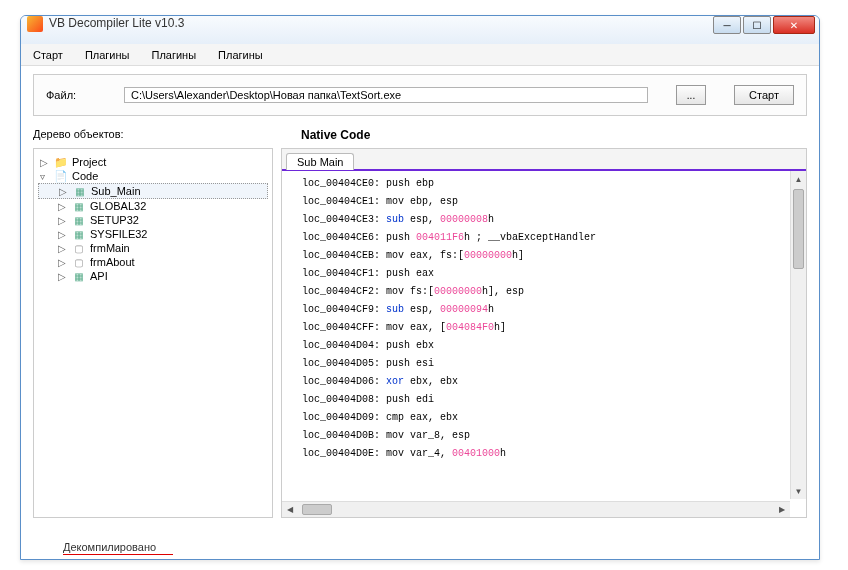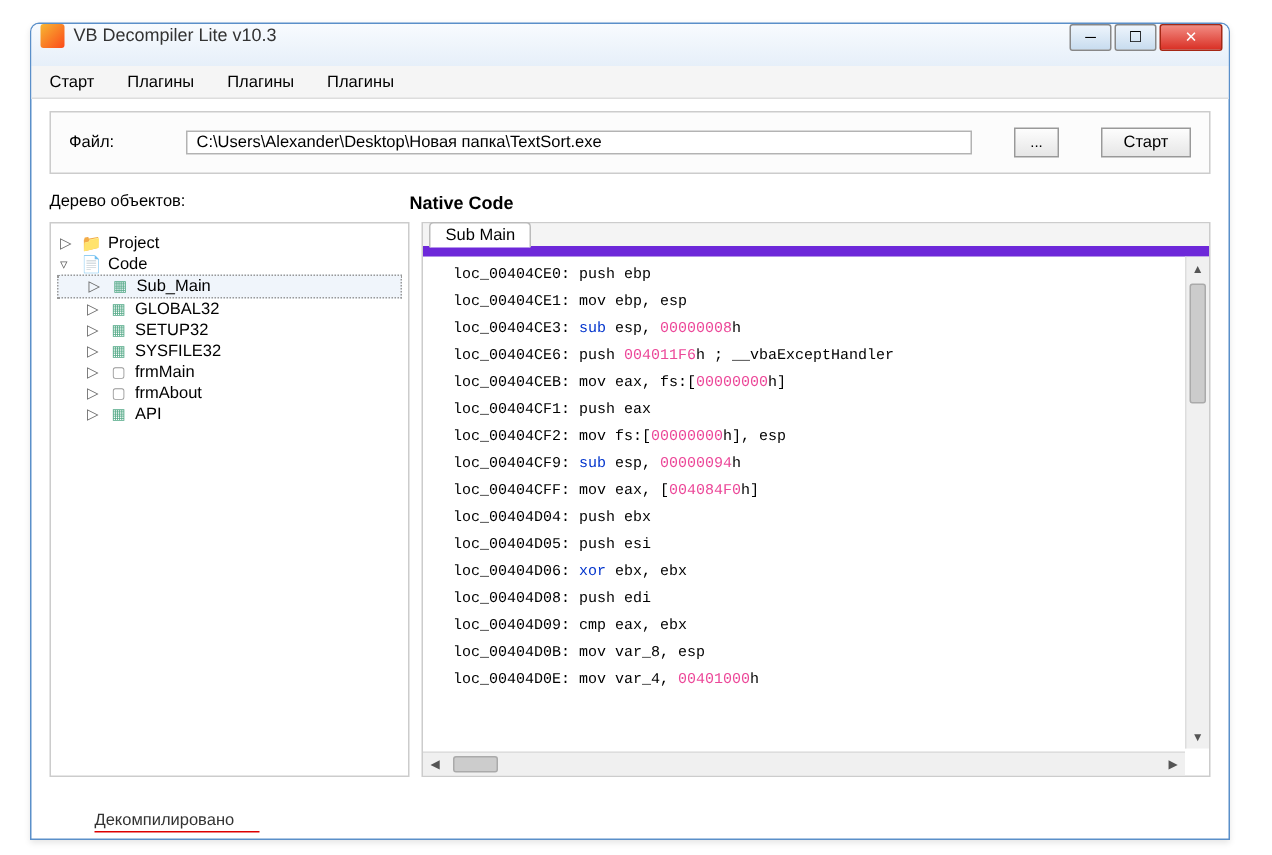--- a/index.html
+++ b/index.html
@@ -20,39 +20,39 @@
 .menuitem { cursor: pointer; padding: 2px 4px; }
 
 .content { padding: 8px 12px 4px 12px; }
 
 .file-bar { border: 1px solid #ccc; background: #fcfcfc; padding: 10px 12px; display: flex; align-items: center; gap: 28px; margin-bottom: 12px; }
 .file-label { font-size: 11px; min-width: 50px; }
 .file-input { flex: 1; border: 1px solid #b3b3b3; background: #fff; height: 16px; padding: 0 6px; font-size: 11px; }
 .file-browse { width: 30px; height: 20px; border: 1px solid #999; background: linear-gradient(to bottom,#fdfdfd,#e6e6e6); font-size: 10px; cursor: pointer; }
 .file-start { width: 60px; height: 20px; border: 1px solid #999; background: linear-gradient(to bottom,#fdfdfd,#e6e6e6); font-size: 11px; cursor: pointer; }
 
-.headers-row { display: flex; margin-bottom: 6px; }
+.headers-row { display: flex; margin-bottom: 6px; gap: 28px; }
 .tree-header { width: 240px; font-size: 11px; }
 .code-header { font-weight: bold; font-size: 12px; }
 
 .main-split { display: flex; gap: 8px; height: 370px; }
 
 .tree-panel { width: 240px; border: 1px solid #ccc; background: #fff; padding: 6px 4px; overflow: auto; }
 .tree-node { display: flex; align-items: center; padding: 1px 2px; cursor: pointer; gap: 4px; white-space: nowrap; }
 .tree-node.indent1 { padding-left: 20px; }
 .tree-node.selected { border: 1px dotted #999; background: #f0f5fb; }
 .twisty { width: 10px; color: #666; font-size: 10px; }
 .node-icon { width: 14px; height: 12px; display: inline-flex; align-items: center; justify-content: center; font-size: 10px; }
 .ico-proj::before { content: "📁"; font-size: 11px; }
 .ico-code::before { content: "📄"; font-size: 11px; }
 .ico-mod::before { content: "▦"; color: #5a8; }
 .ico-frm::before { content: "▢"; color: #999; }
 
 .code-panel { flex: 1; display: flex; flex-direction: column; border: 1px solid #ccc; background: #fff; }
-.tab-strip { height: 22px; background: #f4f4f4; border-bottom: 7px solid #6d28d9; display: flex; align-items: flex-end; padding-left: 4px; }
+.tab-strip { height: 22px; background: #f4f4f4; border-bottom: 2px solid #6d28d9; display: flex; align-items: flex-end; padding-left: 4px; }
 .tab { border: 1px solid #bbb; border-bottom: none; background: #fff; padding: 2px 10px; font-size: 11px; border-radius: 3px 3px 0 0; position: relative; top: 1px; cursor: pointer; }
 .code-body { flex: 1; position: relative; overflow: hidden; }
 .code-lines { padding: 4px 8px; font-family: "Courier New", monospace; font-size: 10px; line-height: 18px; white-space: pre; overflow: hidden; height: 100%; }
 .kw { color: #0033cc; }
 .num { color: #ec4899; }
 .scroll-v { position: absolute; right: 0; top: 0; bottom: 18px; width: 16px; background: #f0f0f0; border-left: 1px solid #ddd; }
 .scroll-v .thumb { position: absolute; left: 2px; right: 2px; top: 18px; height: 80px; background: #ccc; border: 1px solid #aaa; border-radius: 2px; }
 .scroll-v .arr { position: absolute; left: 0; right: 0; height: 16px; display: flex; align-items: center; justify-content: center; font-size: 8px; color: #555; }
 .scroll-v .arr.up { top: 0; }
 .scroll-v .arr.dn { bottom: 0; }

